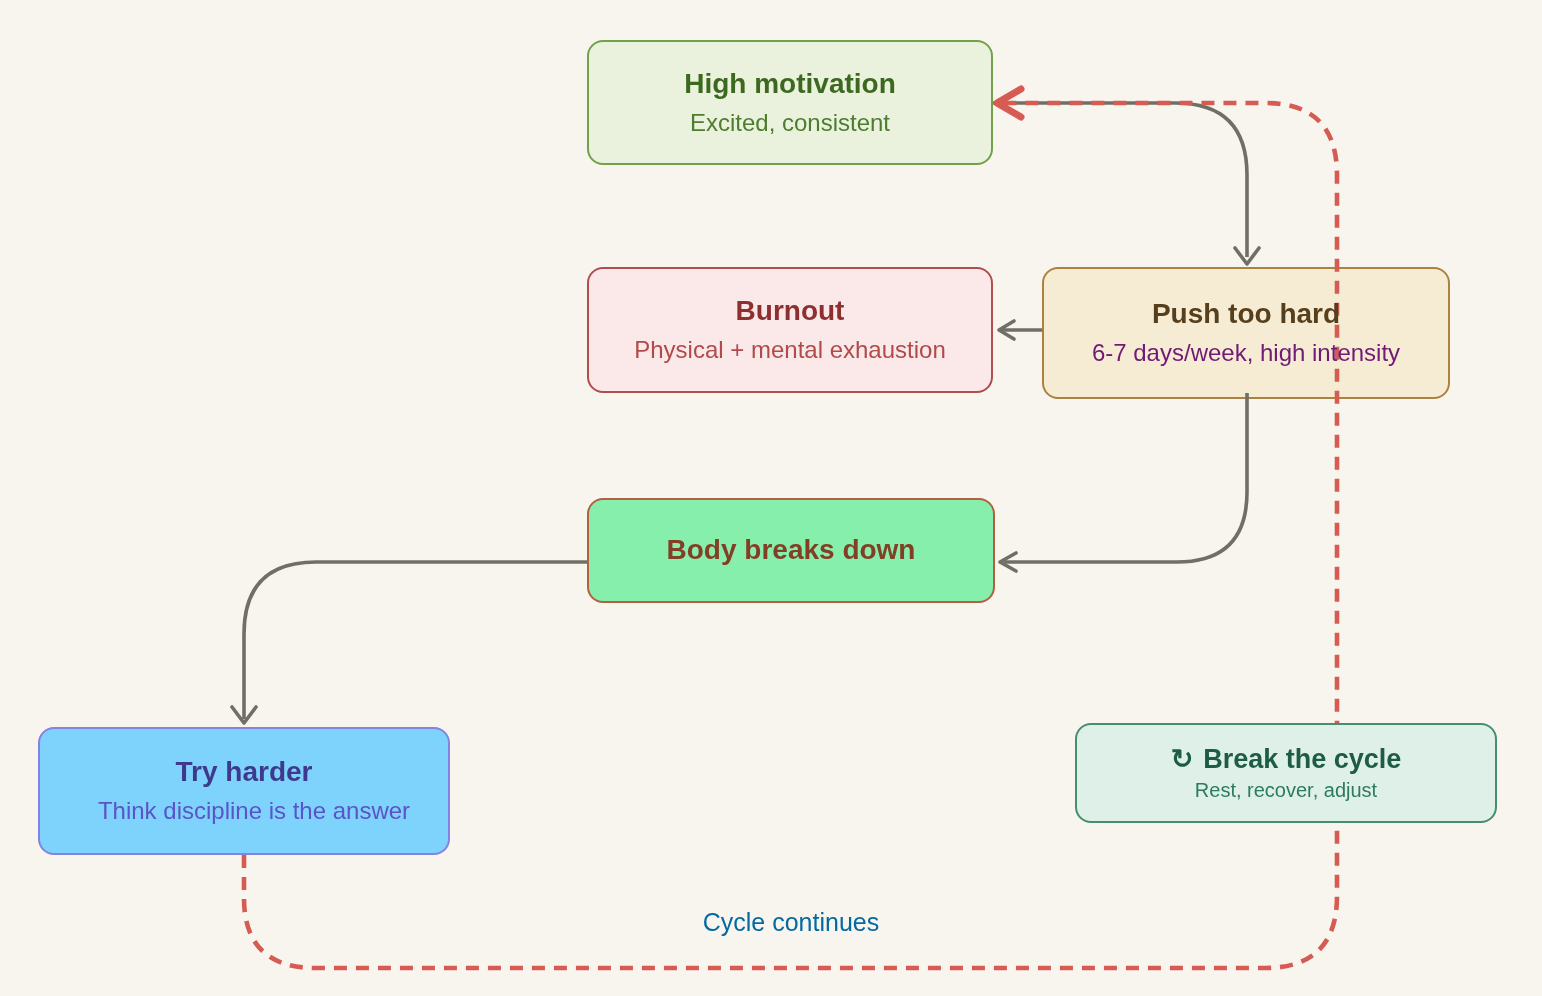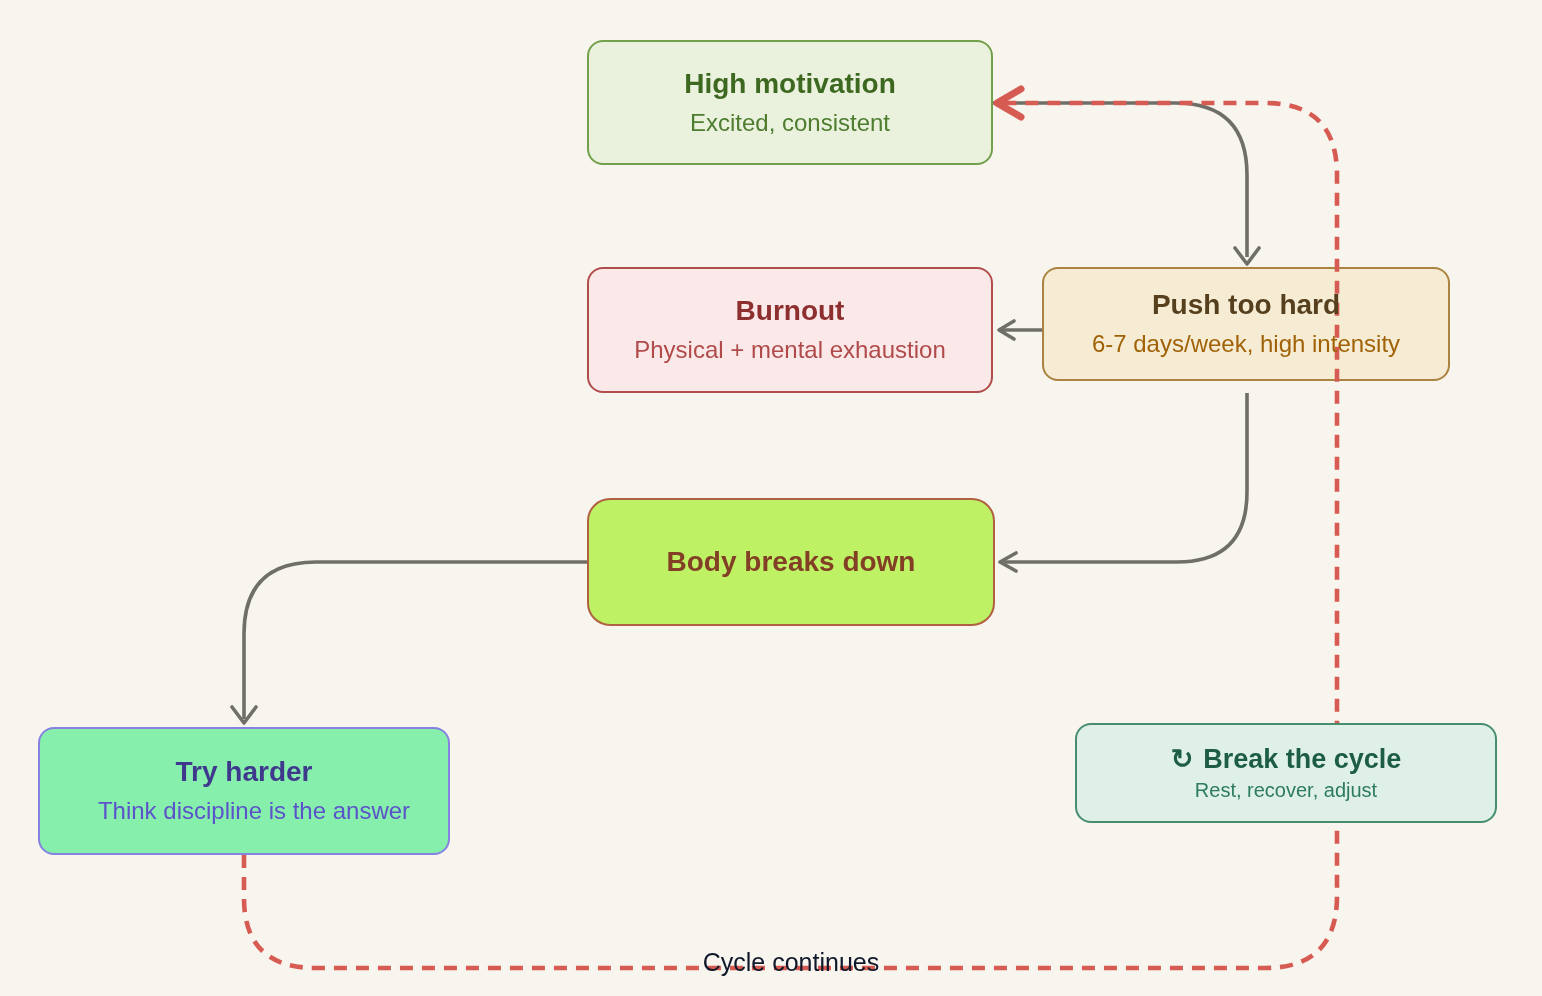--- a/index.html
+++ b/index.html
@@ -36,45 +36,45 @@
   }
   
   .n-high{left:587px;top:40px;width:406px;height:125px;background:#eaf1dd;border-color:#72a04b;}
   .n-high .node-title{color:#3d6820;}
   .n-high .node-sub{color:#4d7d2e;}
   
   .n-burnout{left:587px;top:267px;width:406px;height:126px;background:#fbe8e8;border-color:#b14d4d;}
   .n-burnout .node-title{color:#8e2f2f;}
   .n-burnout .node-sub{color:#b14a4a;}
   
-  .n-push{left:1042px;top:267px;width:408px;height:114px;background:#f6ecd4;border-color:#ab8340;}
+  .n-push{left:1042px;top:267px;width:408px;height:132px;background:#f6ecd4;border-color:#ab8340;}
   .n-push .node-title{color:#553f1d;}
-  .n-push .node-sub{color:#a16207;}
+  .n-push .node-sub{color:#701a75;}
   
-  .n-body{left:587px;top:498px;width:408px;height:128px;background:#bef264;border-color:#b16141;border-radius:23px;}
+  .n-body{left:587px;top:498px;width:408px;height:105px;background:#86efac;border-color:#b16141;}
   .n-body .node-title{color:#823f25;}
   .n-body .node-sub{color:#a95739;}
   
-  .n-try{left:38px;top:727px;width:412px;height:128px;background:#86efac;border-color:#8781e1;}
+  .n-try{left:38px;top:727px;width:412px;height:128px;background:#7dd3fc;border-color:#8781e1;}
   .n-try .node-title{color:#3f398d;}
   .n-try .node-sub{color:#5b53c9;margin-left:20px;}
   
   .n-break{left:1075px;top:723px;width:422px;height:100px;background:#dff0e8;border-color:#478d6f;z-index:6;gap:5px;}
   .n-break .node-title{font-size:27px;color:#1d5d45;}
   .n-break .node-sub{font-size:20px;color:#2d7b5f;}
   .n-break .cycle-icon{display:inline-block;margin-right:10px;font-weight:700;}
 
   .wires{position:absolute;left:0;top:0;width:1542px;height:996px;}
 
   .cycle-label{
     position:absolute;
-    left:791px;top:948px;
+    left:791px;top:908px;
     transform:translateX(-50%);
     font-size:25px;
-    color:#0f172a;
+    color:#0369a1;
     white-space:nowrap;
   }
 </style>
 </head>
 <body>
 
 <div class="stage">
 
   <div class="node n-burnout">
     <div class="node-title">Burnout</div>

